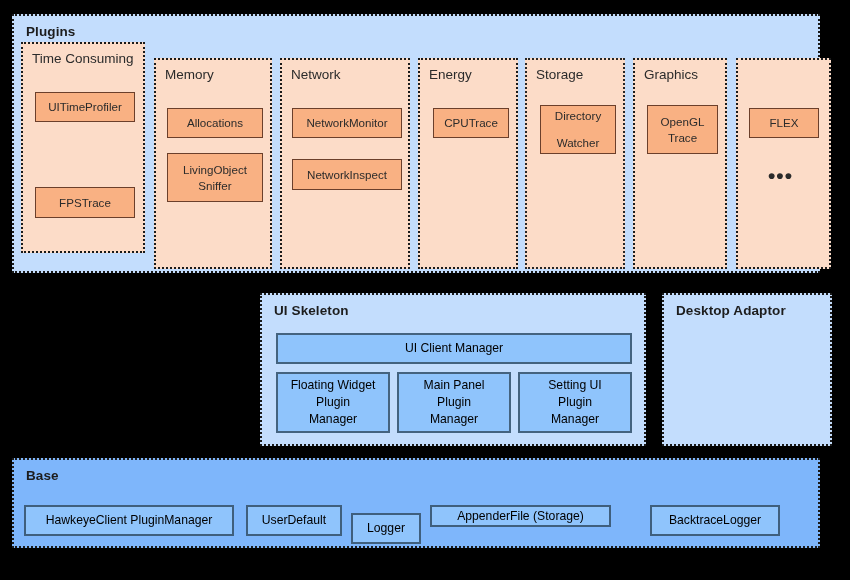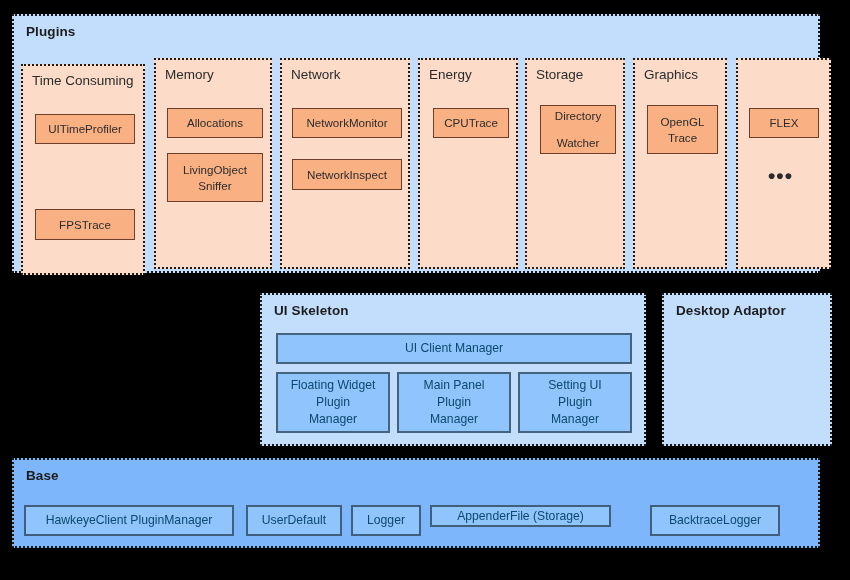--- a/index.html
+++ b/index.html
@@ -87,38 +87,38 @@
   .blue-box {
     position: absolute;
     background: #8fc4fc;
     border: 2px solid #44637f;
     box-sizing: border-box;
     display: flex;
     align-items: center;
     justify-content: center;
     text-align: center;
     font-size: 12.2px;
-    color: #0c4a6e;
+    color: #000000;
     line-height: 1.38;
     padding: 9px 4px;
   }
   .base-box {
     background: #8fc4fc;
     border: 2px solid #3f5f7d;
     font-size: 12.2px;
   }
 </style>
 </head>
 <body>
 
 <div class="section" style="left:12px; top:14px; width:808px; height:259px;">
   <div class="section-title">Plugins</div>
 </div>
 
-<div class="plugin-col" style="left:21px; top:64px; width:124px; height:211px;">
+<div class="plugin-col" style="left:21px; top:42px; width:124px; height:211px;">
   <div class="plugin-col-title">Time Consuming</div>
   <div class="plugin-box" style="left:12px; top:48px; width:100px; height:30px;">UITimeProfiler</div>
   <div class="plugin-box" style="left:12px; top:143px; width:100px; height:31px;">FPSTrace</div>
 </div>
 
 <div class="plugin-col" style="left:154px; top:58px; width:118px; height:211px;">
   <div class="plugin-col-title">Memory</div>
   <div class="plugin-box" style="left:11px; top:48px; width:96px; height:30px;">Allocations</div>
   <div class="plugin-box" style="left:11px; top:93px; width:96px; height:49px; flex-direction:column;">
     <span>LivingObject</span>
@@ -184,16 +184,16 @@
 
 <div class="section" style="left:662px; top:293px; width:170px; height:153px;">
   <div class="section-title">Desktop Adaptor</div>
 </div>
 
 <div class="section solidblue" style="left:12px; top:458px; width:808px; height:90px;">
   <div class="section-title">Base</div>
 
   <div class="blue-box base-box" style="left:10px; top:45px; width:210px; height:31px;">HawkeyeClient PluginManager</div>
   <div class="blue-box base-box" style="left:232px; top:45px; width:96px; height:31px;">UserDefault</div>
-  <div class="blue-box base-box" style="left:337px; top:45px; width:70px; height:31px;">Logger</div>
+  <div class="blue-box base-box" style="left:337px; top:53px; width:70px; height:31px;">Logger</div>
   <div class="blue-box base-box" style="left:416px; top:45px; width:181px; height:20px;">AppenderFile (Storage)</div>
   <div class="blue-box base-box" style="left:636px; top:45px; width:130px; height:31px;">BacktraceLogger</div>
 </div>
 
 </body></html>

